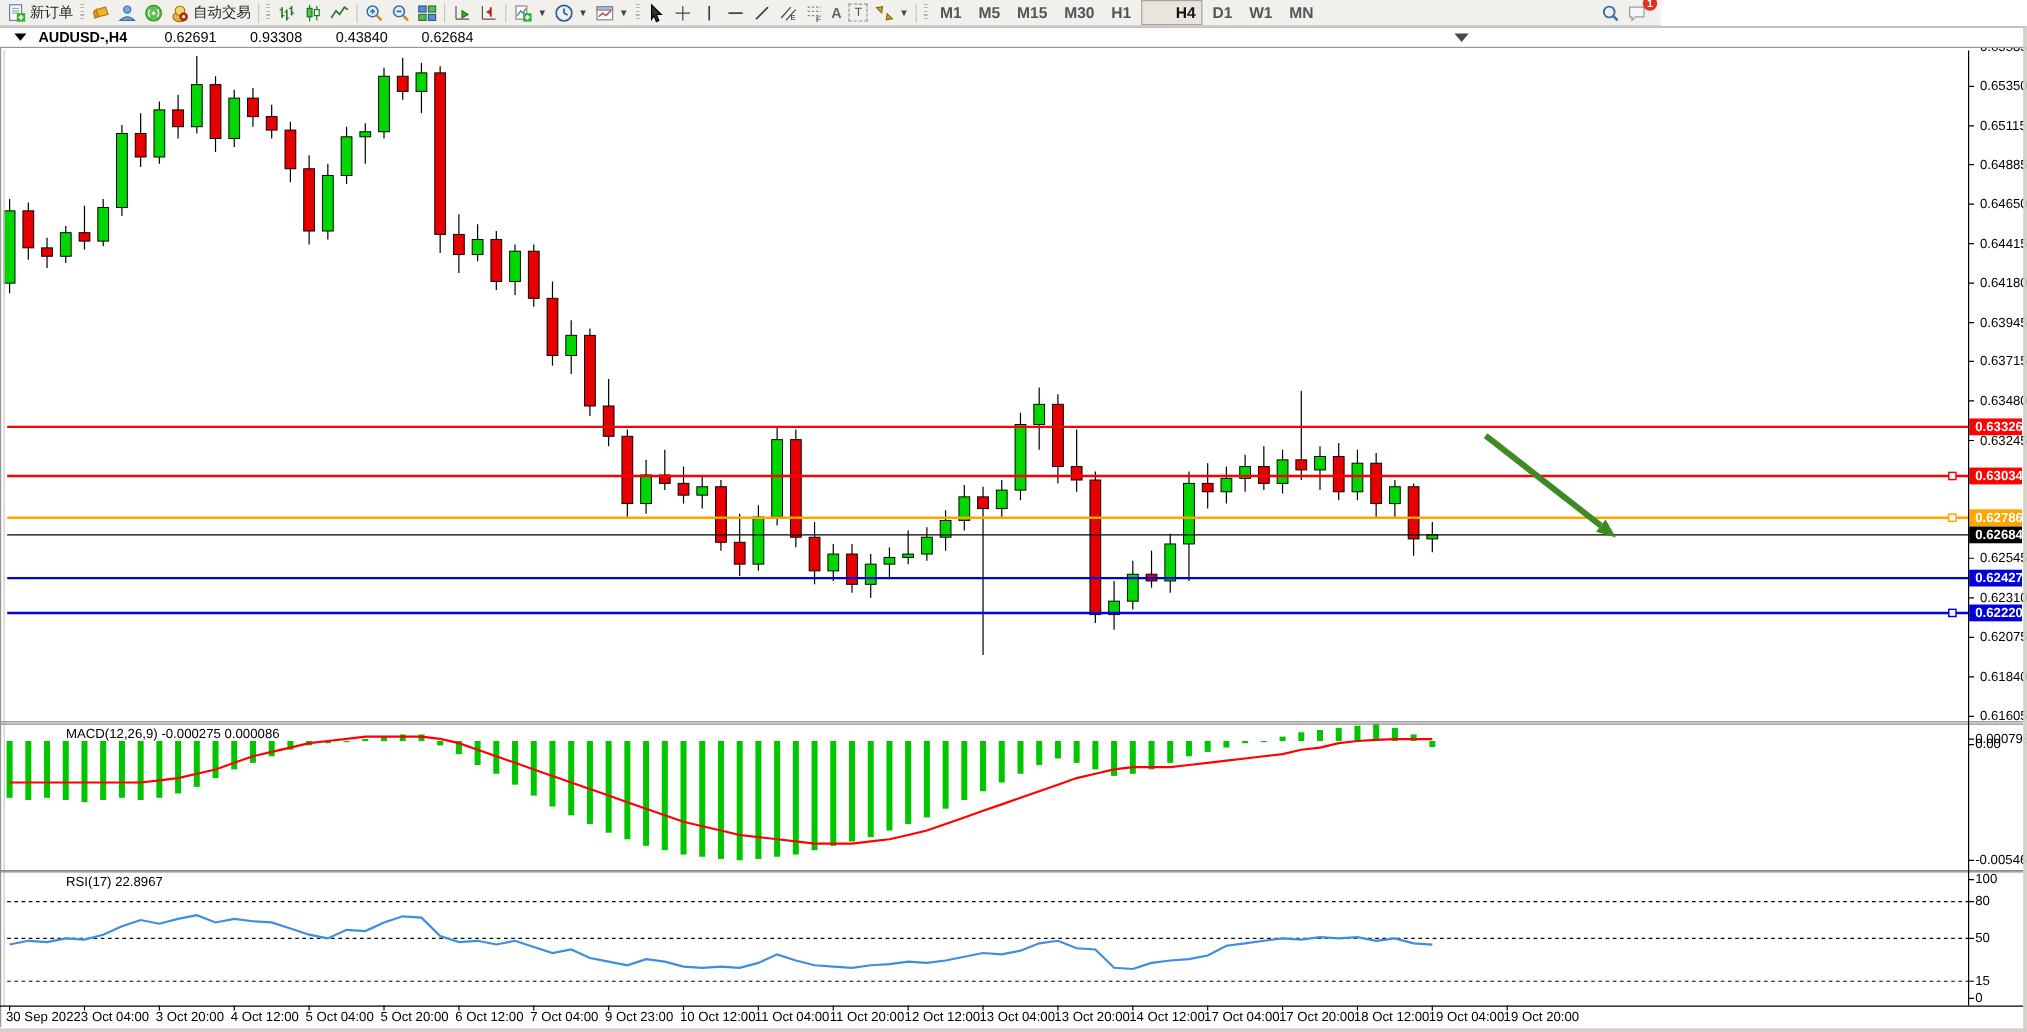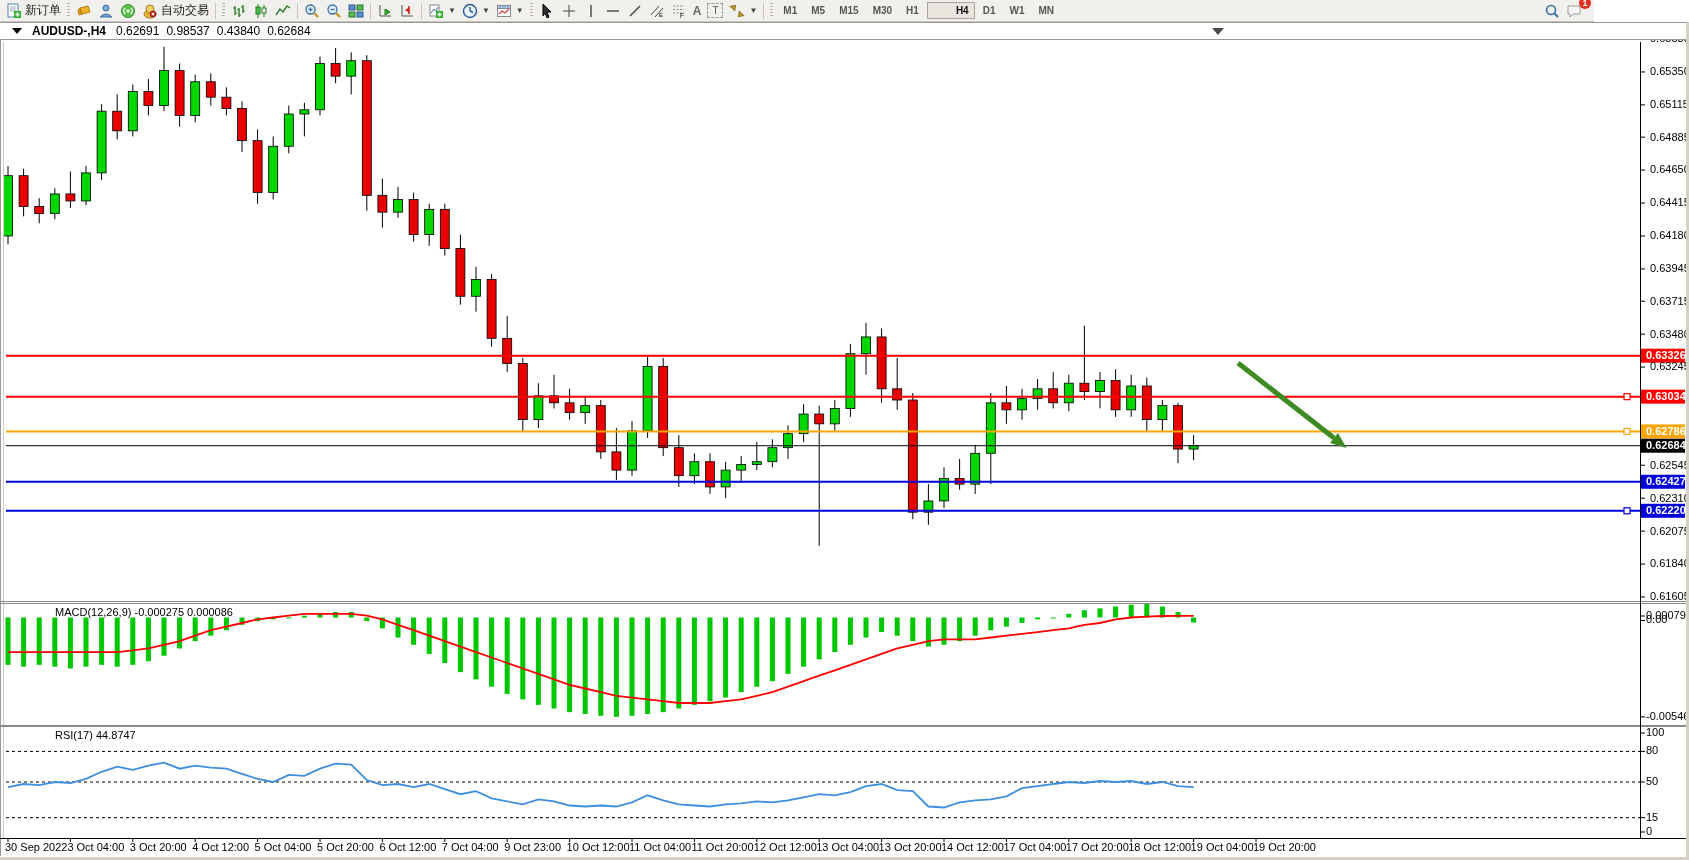--- a/index.html
+++ b/index.html
@@ -1,42 +1,42 @@
 <!DOCTYPE html>
 <html><head>
 <meta charset="utf-8">
 <style>
   html,body{margin:0;padding:0;background:#fff;}
   body{width:1689px;height:860px;overflow:hidden;position:relative;
        font-family:"Liberation Sans",sans-serif;}
   
-  .toolbar{position:absolute;top:0;left:0;width:1594px;height:22px;background:#f2f0ec;
+  .toolbar{position:absolute;top:0;left:0;width:1384px;height:22px;background:#f2f0ec;
            border-bottom:1px solid #c9c5bd;display:flex;align-items:center;padding:0 3px;
            box-sizing:border-box;font-size:12px;color:#222;z-index:5;}
   .tbtn{height:20px;display:flex;align-items:center;gap:3px;padding:0 3px;border-radius:2px;cursor:default;}
   .grip{width:3px;height:15px;margin:0 3px;
         background-image:repeating-linear-gradient(#b6b2aa 0 1px,transparent 1px 3px);}
   .sep{width:1px;height:16px;background:#c9c5bd;margin:0 3px;}
   .caret{font-size:8px;color:#444;margin-left:1px;}
   .ico{width:16px;height:16px;display:inline-block;position:relative;}
   svg.ic{width:16px;height:16px;display:block;}
-  .tf{font-size:10px;font-weight:700;color:#555;padding:2px 5px;border:1px solid transparent;margin:4px 1px;}
+  .tf{font-size:13px;font-weight:700;color:#555;padding:2px 5px;border:1px solid transparent;margin:4px 1px;}
   .tf.active{background:#e9e5de;border:1px solid #a8a49c;color:#111;padding-left:28px;}
   .spacer{flex:1;}
   .badge{position:absolute;top:-4px;right:-6px;background:#e03020;color:#fff;font-size:9px;
          font-weight:700;border-radius:7px;min-width:12px;height:12px;line-height:12px;text-align:center;}
   .cn{font-size:12px;}
   
   .chart-title{position:absolute;top:22px;left:0;width:1689px;height:18px;background:#fff;
                border-top:1px solid #979797;border-bottom:1px solid #979797;box-sizing:border-box;
                display:flex;align-items:center;font-size:12px;color:#000;z-index:4;}
   .chart-title .tri{width:0;height:0;border-left:5px solid transparent;border-right:5px solid transparent;
                border-top:6px solid #000;margin:0 10px 0 12px;}
   .chart-title b{font-weight:700;margin-right:10px;text-align:center;}
-  .chart-title span.q{margin-right:7px;}
+  .chart-title span.q{margin-right:7px;margin-left:21px;}
   .shift-marker{position:absolute;left:1212px;top:5px;width:0;height:0;
                border-left:6px solid transparent;border-right:6px solid transparent;border-top:7px solid #4a4a4a;}
   
   .panel-label{position:absolute;font-size:11px;color:#000;z-index:3;background:transparent;white-space:pre;margin-left:45px;}
   #chart-svg{position:absolute;top:0;left:0;z-index:1;}
   .edge-r{position:absolute;top:22px;right:0;width:3px;height:838px;background:#d4d0c8;z-index:4;}
   .edge-b{position:absolute;bottom:0;left:0;width:1689px;height:3px;background:#d4d0c8;z-index:4;}
 </style>
 </head>
 <body>
@@ -319,21 +319,21 @@
         </svg>
     </span>
     <span class="badge">1</span>
   </div>
 </div>
 
 <div class="chart-title">
   <span class="tri"></span>
   <b>AUDUSD-,H4</b>
   <span class="q">0.62691</span>
-  <span class="q">0.98537</span>
+  <span class="q">0.93308</span>
   <span class="q">0.43840</span>
   <span class="q">0.62684</span>
   <span class="shift-marker"></span>
 </div>
 
 <svg id="chart-svg" width="1689" height="860">
     <g>
       <g>
         <line x1="8" y1="165.88190954773853" x2="8" y2="244.39447236180948" stroke="#000000" stroke-width="1"></line>
         <rect x="3.5" y="175.69597989949781" width="9" height="60.286432160803514" fill="#00d600" stroke="#000000" stroke-width="0.8"></rect>
@@ -706,16 +706,16 @@
       <line x1="0" y1="601.5" x2="1686" y2="601.5" stroke="#8a8a8a" stroke-width="1"></line>
       <line x1="0" y1="603.5" x2="1686" y2="603.5" stroke="#8a8a8a" stroke-width="1"></line>
       <line x1="0" y1="725.5" x2="1686" y2="725.5" stroke="#8a8a8a" stroke-width="1"></line>
       <line x1="0" y1="726.5" x2="1686" y2="726.5" stroke="#8a8a8a" stroke-width="1"></line>
       <line x1="0" y1="838.5" x2="1686" y2="838.5" stroke="#000" stroke-width="1"></line>
       <line x1="1640.5" y1="42" x2="1640.5" y2="838" stroke="#000" stroke-width="1"></line>
     </g>
   </svg>
 
 <div class="panel-label" style="top:606px;left:10px;"><span>MACD(12,26,9)</span> <span>-0.000275</span> <span>0.000086</span></div>
-<div class="panel-label" style="top:729px;left:10px;"><span>RSI(17)</span> <span>44.8747</span></div>
+<div class="panel-label" style="top:729px;left:10px;"><span>RSI(17)</span> <span>22.8967</span></div>
 
 <div class="edge-r"></div>
 <div class="edge-b"></div>
 
 </body></html>

